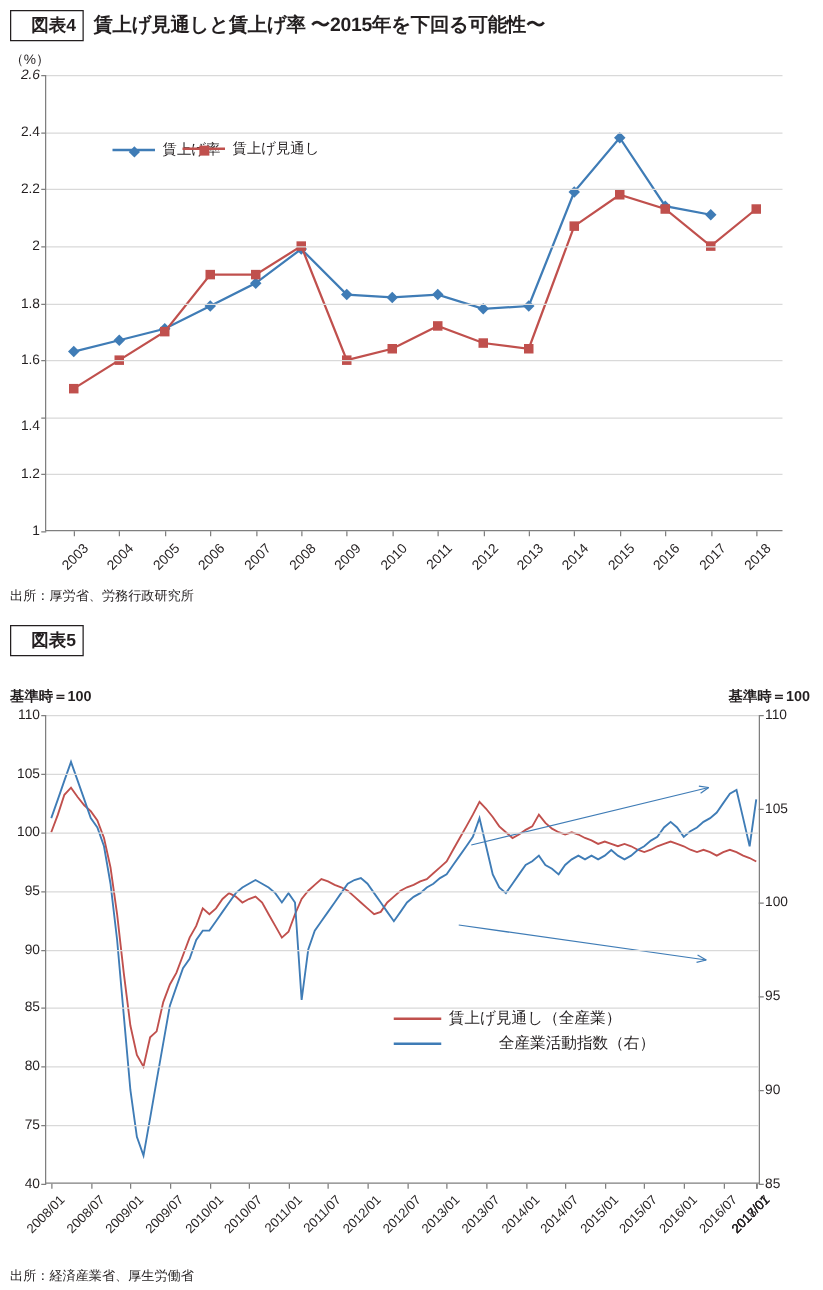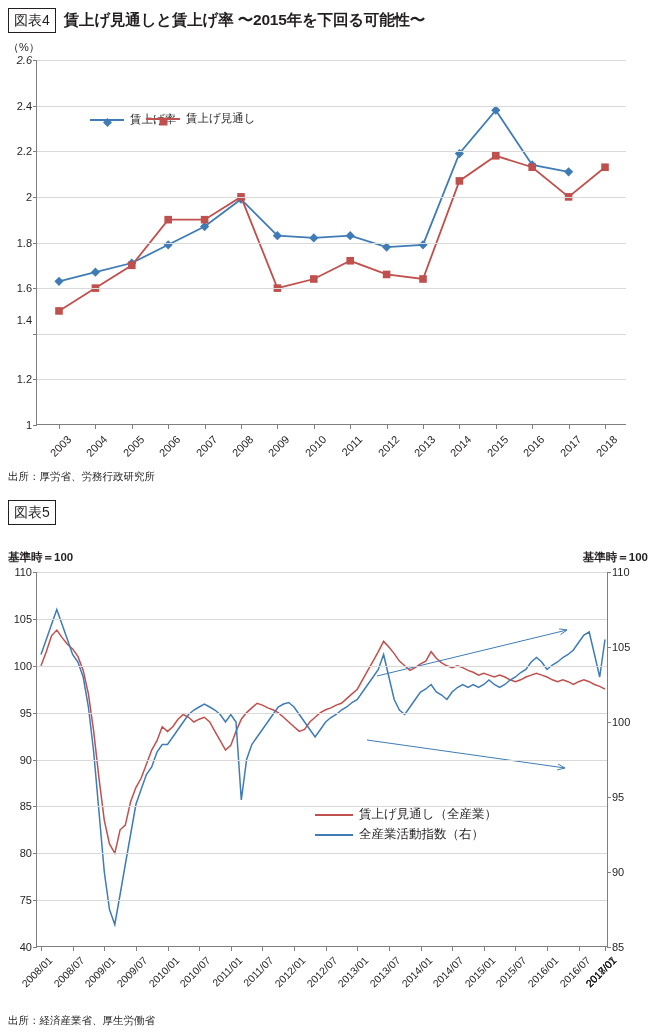--- a/index.html
+++ b/index.html
@@ -14,24 +14,24 @@
   .page { position: relative; width: 658px; height: 1032px; }
 
   
   .fig-head {
     position: absolute;
     display: flex; align-items: center;
     gap: 8px;
   }
   .fig-tag {
     border: 1.6px solid #231f20;
-    font-weight: normal;
+    font-weight: bold;
     font-size: 14px;
     line-height: 1;
-    padding: 4px 5px 5px 5px;
+    padding: 4px 5px 5px 16px;
     letter-spacing: 0px;
   }
   .fig-title {
     font-weight: bold;
     font-size: 15.5px;
     white-space: nowrap;
     letter-spacing: -0.2px;
   }
 
   .source {
@@ -155,21 +155,21 @@
           <rect x="491.4" y="103.41875" width="7.6" height="7.6" fill="#c0504d"></rect>
           <rect x="527.8" y="133.075" width="7.6" height="7.6" fill="#c0504d"></rect>
           <rect x="564.2" y="103.41875" width="7.6" height="7.6" fill="#c0504d"></rect>
         </svg>
     <div class="ytick" style="top: 365px;">1</div>
         <div class="tickmark" style="top: 365px;"></div>
         <div class="gridline" style="top: 319.375px;"></div>
         <div class="ytick" style="top: 319.375px;">1.2</div>
         <div class="tickmark" style="top: 319.375px;"></div>
         <div class="gridline" style="top: 273.75px;"></div>
-        <div class="ytick" style="top: 260px;">1.4</div>
+        <div class="ytick" style="top: 281px;">1.4</div>
         <div class="tickmark" style="top: 273.75px;"></div>
         <div class="gridline" style="top: 228.125px;"></div>
         <div class="ytick" style="top: 228.125px;">1.6</div>
         <div class="tickmark" style="top: 228.125px;"></div>
         <div class="gridline" style="top: 182.5px;"></div>
         <div class="ytick" style="top: 182.5px;">1.8</div>
         <div class="tickmark" style="top: 182.5px;"></div>
         <div class="gridline" style="top: 136.875px;"></div>
         <div class="ytick" style="top: 136.875px;">2</div>
         <div class="tickmark" style="top: 136.875px;"></div>
@@ -341,20 +341,20 @@
         <div class="xtickmark" style="left: 568px; top: 375px;"></div>
         <div class="xtick-rot" style="left: 573px; top: 382px; transform: rotate(-45deg) translate(-100%, 0px); transform-origin: left top; font-size: 10.5px;">2018/01</div>
       </div>
     <div class="legend" style="left:315px; top:806px;">
       <div class="row">
         <span class="swatch-line" style="border-top-color:#c0504d; width:38px;"></span>
         <span class="lbl" style="font-size:12.5px;">賃上げ見通し（全産業）</span>
       </div>
       <div class="row">
         <span class="swatch-line" style="border-top-color:#3f7cb6; width:38px;"></span>
-        <span class="lbl" style="font-size:12.5px;">全産業活動指数（右）</span>
+        <span class="lbl" style="font-size:12.5px;margin-left:40px;">全産業活動指数（右）</span>
       </div>
     </div>
   </div>
 
   <div class="source" style="left:8px; top:1014px;">出所：経済産業省、厚生労働省</div>
 
 </div>
 
 </body></html>

